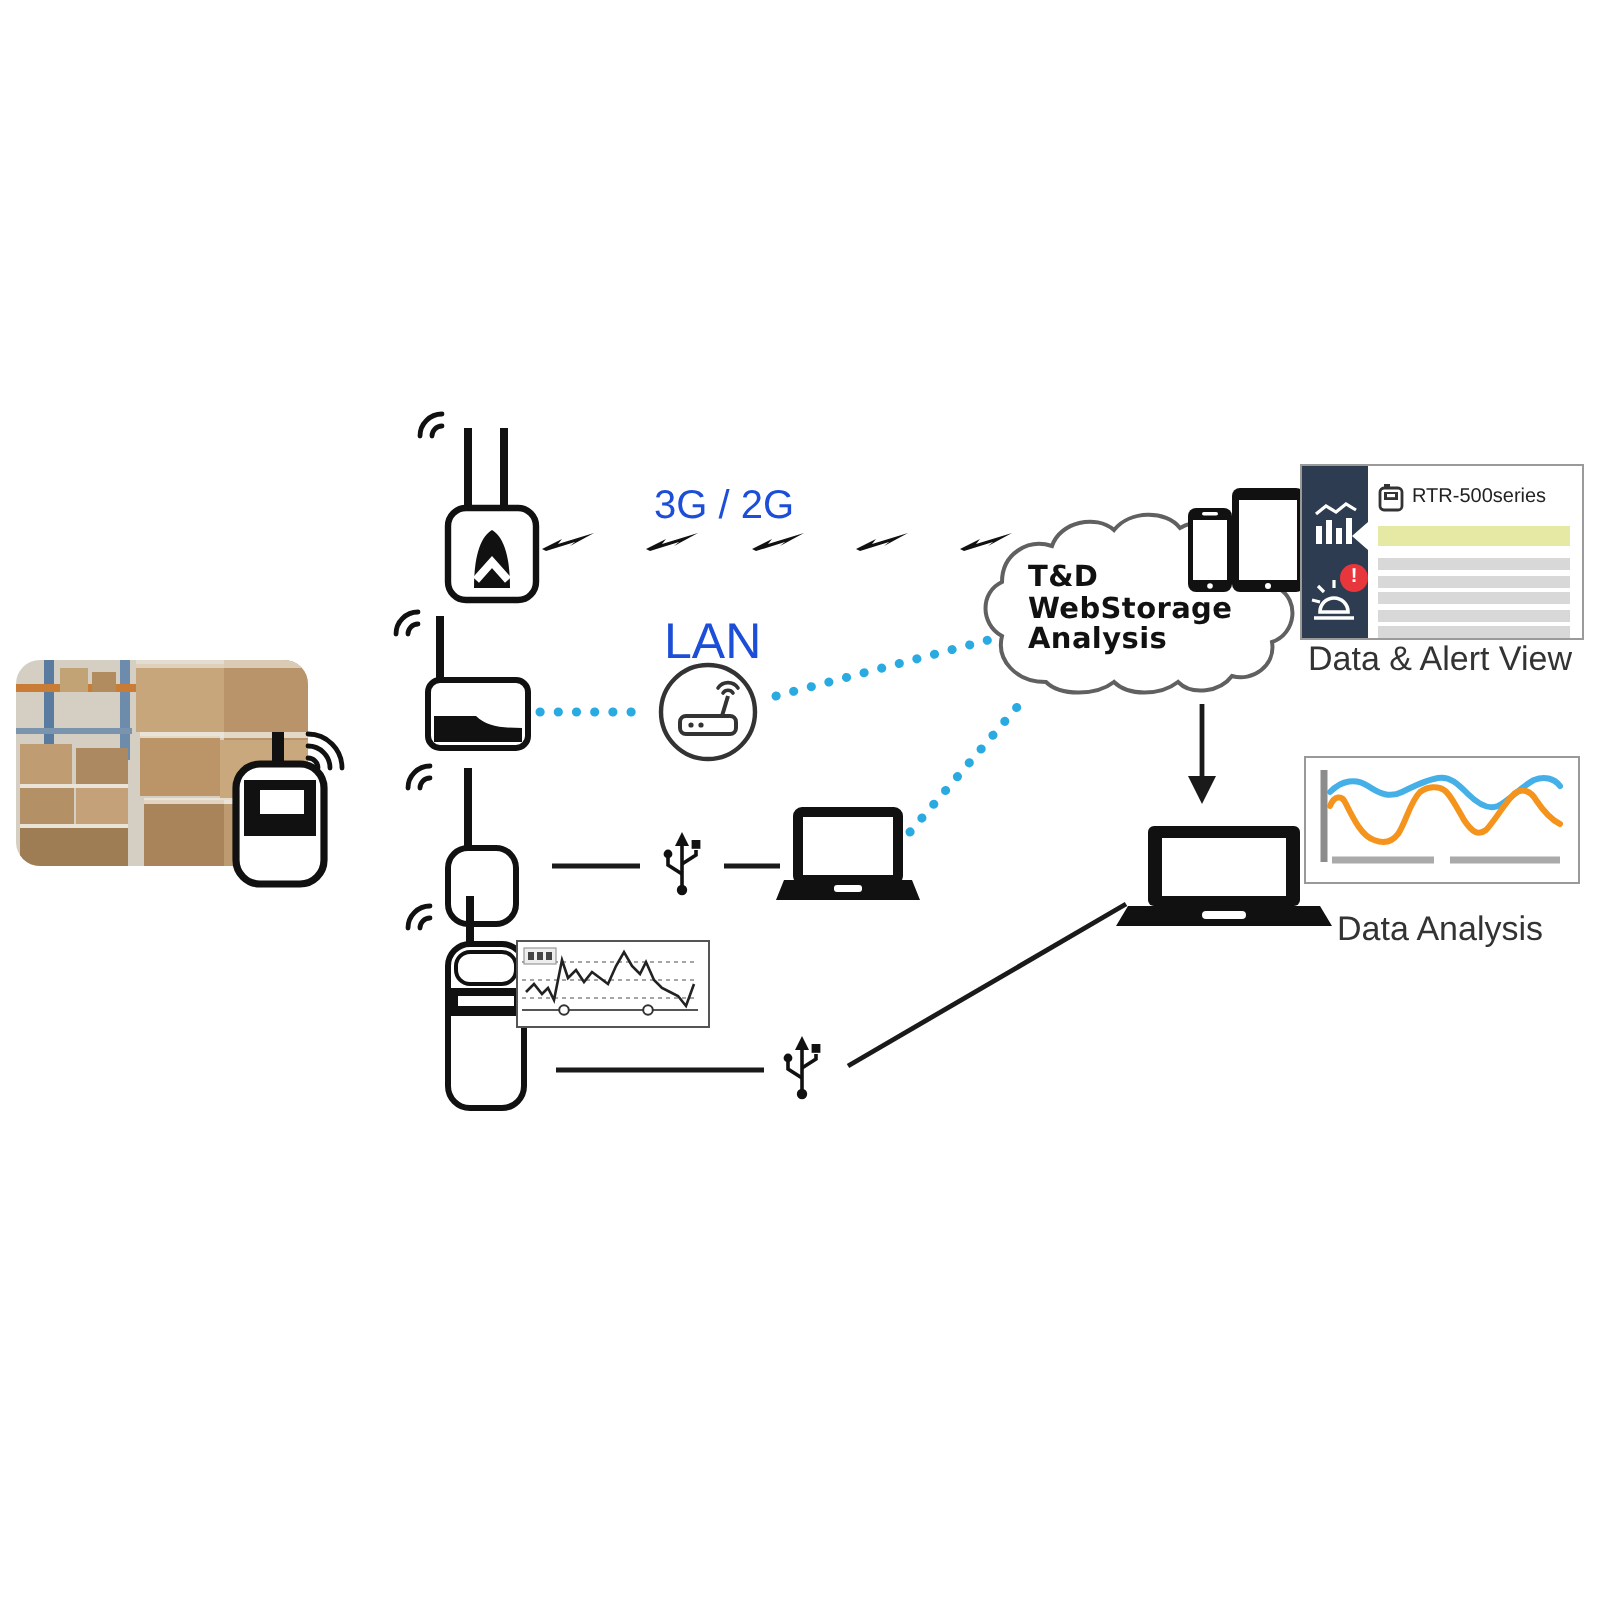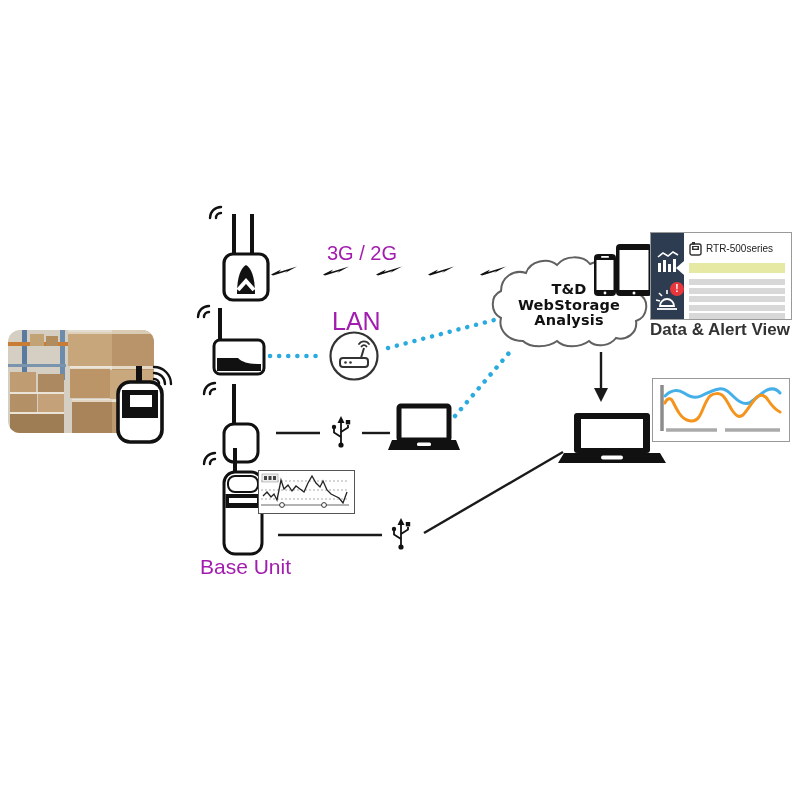--- a/index.html
+++ b/index.html
@@ -1,26 +1,26 @@
 <!DOCTYPE html>
 <html><head>
 <meta charset="utf-8">
 <style>
   html,body{margin:0;padding:0;background:#fff;}
   #stage{position:relative;width:800px;height:800px;background:#fff;overflow:hidden;
          font-family:"Liberation Sans",sans-serif;color:#222;}
   .abs{position:absolute;}
-  .lbl{color:#a21caf;}
+  .lbl{color:#1d4ed8;}
   .lbl-net{left:318px;top:242px;width:88px;text-align:center;font-size:20px;}
   .lbl-lan{left:332px;top:307px;width:44px;text-align:center;font-size:25px;}
   .lbl-base{left:200px;top:555px;width:110px;font-size:21px;}
-  .lbl-dav{left:646px;top:320px;width:148px;text-align:center;font-size:17px;font-weight:700;color:#333;}
+  .lbl-dav{left:646px;top:320px;width:148px;text-align:center;font-size:17px;font-weight:400;color:#333;}
   .lbl-da{left:650px;top:455px;width:140px;text-align:center;font-size:17px;font-weight:500;color:#333;}
   .cloud-text{left:514px;top:282px;width:110px;font-family:"DejaVu Sans",sans-serif;
-              font-weight:800;font-size:14.5px;line-height:1.08;color:#111;letter-spacing:.2px;text-align:center;}
+              font-weight:800;font-size:14.5px;line-height:1.08;color:#111;letter-spacing:.2px;}
   .photo{left:8px;top:330px;width:146px;height:103px;border-radius:12px;overflow:hidden;}
   .panel-dav{left:650px;top:232px;width:140px;height:86px;background:#fff;border:1px solid #9a9a9a;}
   .dav-side{position:absolute;left:0;top:0;width:33px;height:86px;background:#2d3c50;}
   .dav-notch{position:absolute;left:25px;top:28px;width:0;height:0;border-top:7px solid transparent;
              border-bottom:7px solid transparent;border-right:8px solid #fff;}
   .dav-row-label{position:absolute;left:38px;top:8px;display:flex;align-items:center;gap:4px;
                  font-size:10px;font-weight:normal;color:#222;}
   .row-y{position:absolute;left:38px;width:96px;height:10px;background:#e6e9a4;}
   .row-g{position:absolute;left:38px;width:96px;height:6px;background:#d8d8d8;}
   .badge{position:absolute;left:15px;top:52px;width:14px;height:14px;border-radius:50%;
@@ -274,34 +274,34 @@
 
   <div class="abs panel-da">
     <svg width="133" height="59" viewBox="0 0 133 59">
       <line x1="9" y1="6" x2="9" y2="52" stroke="#8c8c8c" stroke-width="3.5"></line>
       <line x1="13" y1="51" x2="64" y2="51" stroke="#aaaaaa" stroke-width="3.5"></line>
       <line x1="72" y1="51" x2="127" y2="51" stroke="#aaaaaa" stroke-width="3.5"></line>
       <path d="M12 17 C18 11 25 10 31 14 C37 18 42 20 48 17 C54 14 60 11 66 10 C72 9 76 13 81 18 C86 23 91 26 96 24 C102 21 108 14 114 11 C119 9 124 10 127 14" fill="none" stroke="#45b0e8" stroke-width="3" stroke-linecap="round"></path>
       <path d="M12 24 C14 19 18 18 20 23 C24 31 28 39 34 41 C39 43 43 42 46 38 C50 32 52 22 57 17 C61 14 66 14 69 16 C72 18 75 24 79 31 C83 37 86 39 90 36 C94 32 99 23 104 18 C108 15 112 16 115 21 C119 27 123 31 127 33" fill="none" stroke="#f4941d" stroke-width="3" stroke-linecap="round"></path>
     </svg>
   </div>
+  <div class="abs lbl lbl-da">Data Analysis</div>
 
   <div class="abs minichart">
     <svg width="92" height="39" viewBox="0 0 92 39">
       <line x1="2" y1="10" x2="90" y2="10" stroke="#888" stroke-width="0.7" stroke-dasharray="2 2"></line>
       <line x1="2" y1="19" x2="90" y2="19" stroke="#888" stroke-width="0.7" stroke-dasharray="2 2"></line>
       <line x1="2" y1="28" x2="90" y2="28" stroke="#888" stroke-width="0.7" stroke-dasharray="2 2"></line>
       <line x1="2" y1="34" x2="90" y2="34" stroke="#555" stroke-width="0.9"></line>
       <rect x="3" y="3" width="16" height="8" fill="#eee" stroke="#999" stroke-width="0.6"></rect>
       <rect x="5" y="5" width="3" height="4" fill="#444"></rect>
       <rect x="9.5" y="5" width="3" height="4" fill="#444"></rect>
       <rect x="14" y="5" width="3" height="4" fill="#444"></rect>
       <polyline points="4,25 8,21 12,26 15,23 18,29 22,9 25,18 29,14 33,20 37,15 41,18 45,21 49,12 53,5 57,12 61,16 64,10 68,19 72,23 76,25 80,27 84,32 88,21" fill="none" stroke="#222" stroke-width="1.3"></polyline>
       <circle cx="23" cy="34" r="2.4" fill="#fff" stroke="#333" stroke-width="1"></circle>
       <circle cx="65" cy="34" r="2.4" fill="#fff" stroke="#333" stroke-width="1"></circle>
     </svg>
   </div>
 
   <div class="abs lbl lbl-net">3G / 2G</div>
   <div class="abs lbl lbl-lan">LAN</div>
-  <div class="abs lbl lbl-base">Base Unit</div>
 
 </div>
 
 </body></html>

